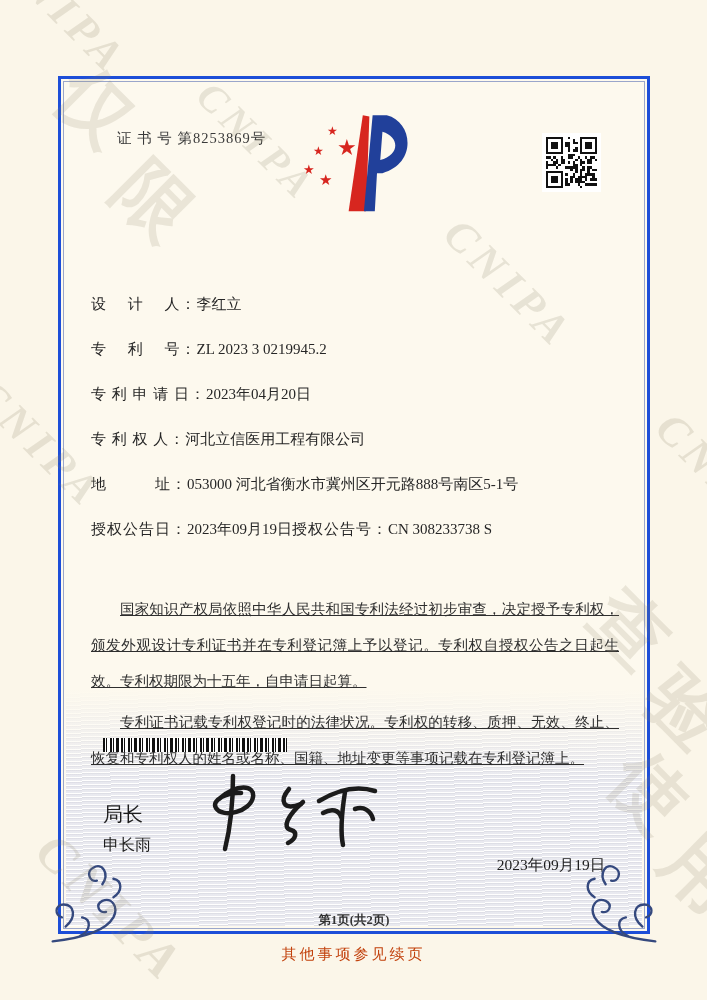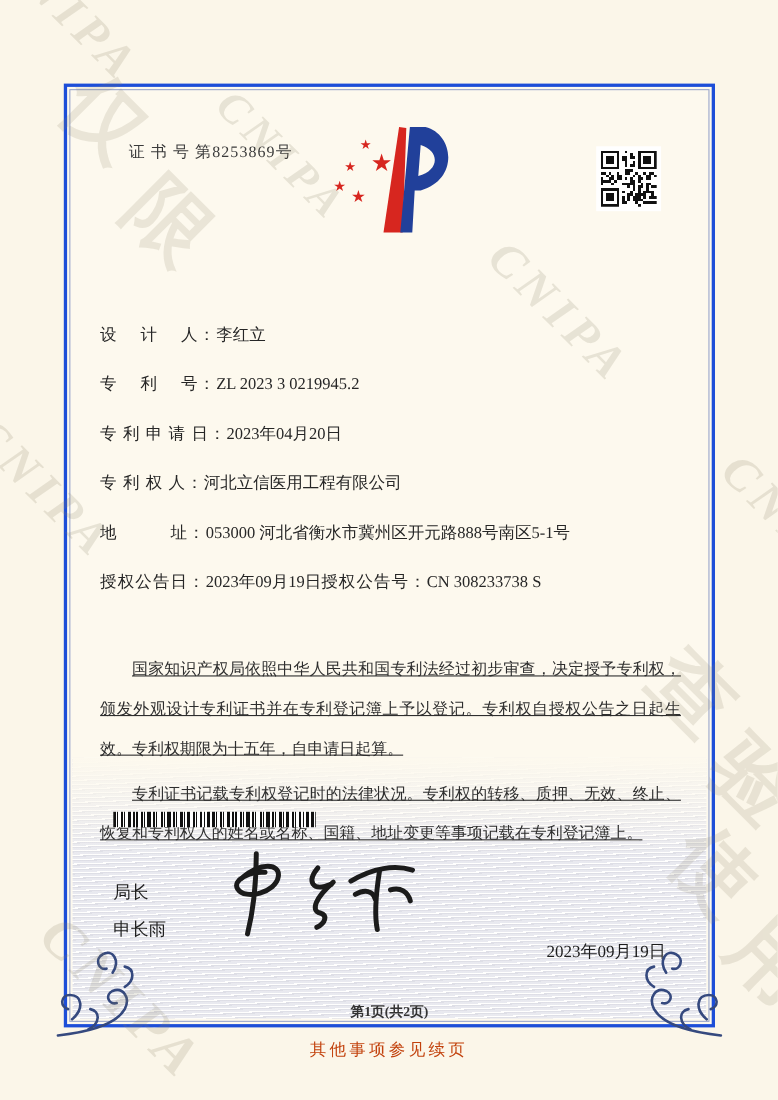--- a/index.html
+++ b/index.html
@@ -65,21 +65,21 @@
   
   .barcode{
     position:absolute;left:42px;top:659px;width:184px;height:14px;
     background:repeating-linear-gradient(90deg,
       #101010 0 2px,#fff 2px 3px,#101010 3px 4px,#fff 4px 7px,
       #101010 7px 9px,#fff 9px 10px,#101010 10px 11px,#fff 11px 13px,
       #101010 13px 16px,#fff 16px 18px);
   }
 
   
-  .signer-title{position:absolute;left:42px;top:722px;font-size:16px;color:#1d1d1d;}
+  .signer-title{position:absolute;left:42px;top:722px;font-size:20px;color:#1d1d1d;}
   .signer-name{position:absolute;left:42px;top:756px;font-size:16px;color:#1d1d1d;text-align:right;}
   .sig-script{position:absolute;left:130px;top:692px;width:210px;height:85px;}
   .issue-date{position:absolute;left:400px;top:776px;width:180px;text-align:center;
     font-size:15.5px;color:#1d1d1d;}
 
   
   .page-no{position:absolute;left:0;right:0;top:833px;text-align:center;font-size:12.5px;color:#333;font-weight:bold;}
   .cont-note{position:absolute;left:0;right:0;top:945px;text-align:center;
     font-size:15px;letter-spacing:3px;color:#c2410c;z-index:6;}
 

